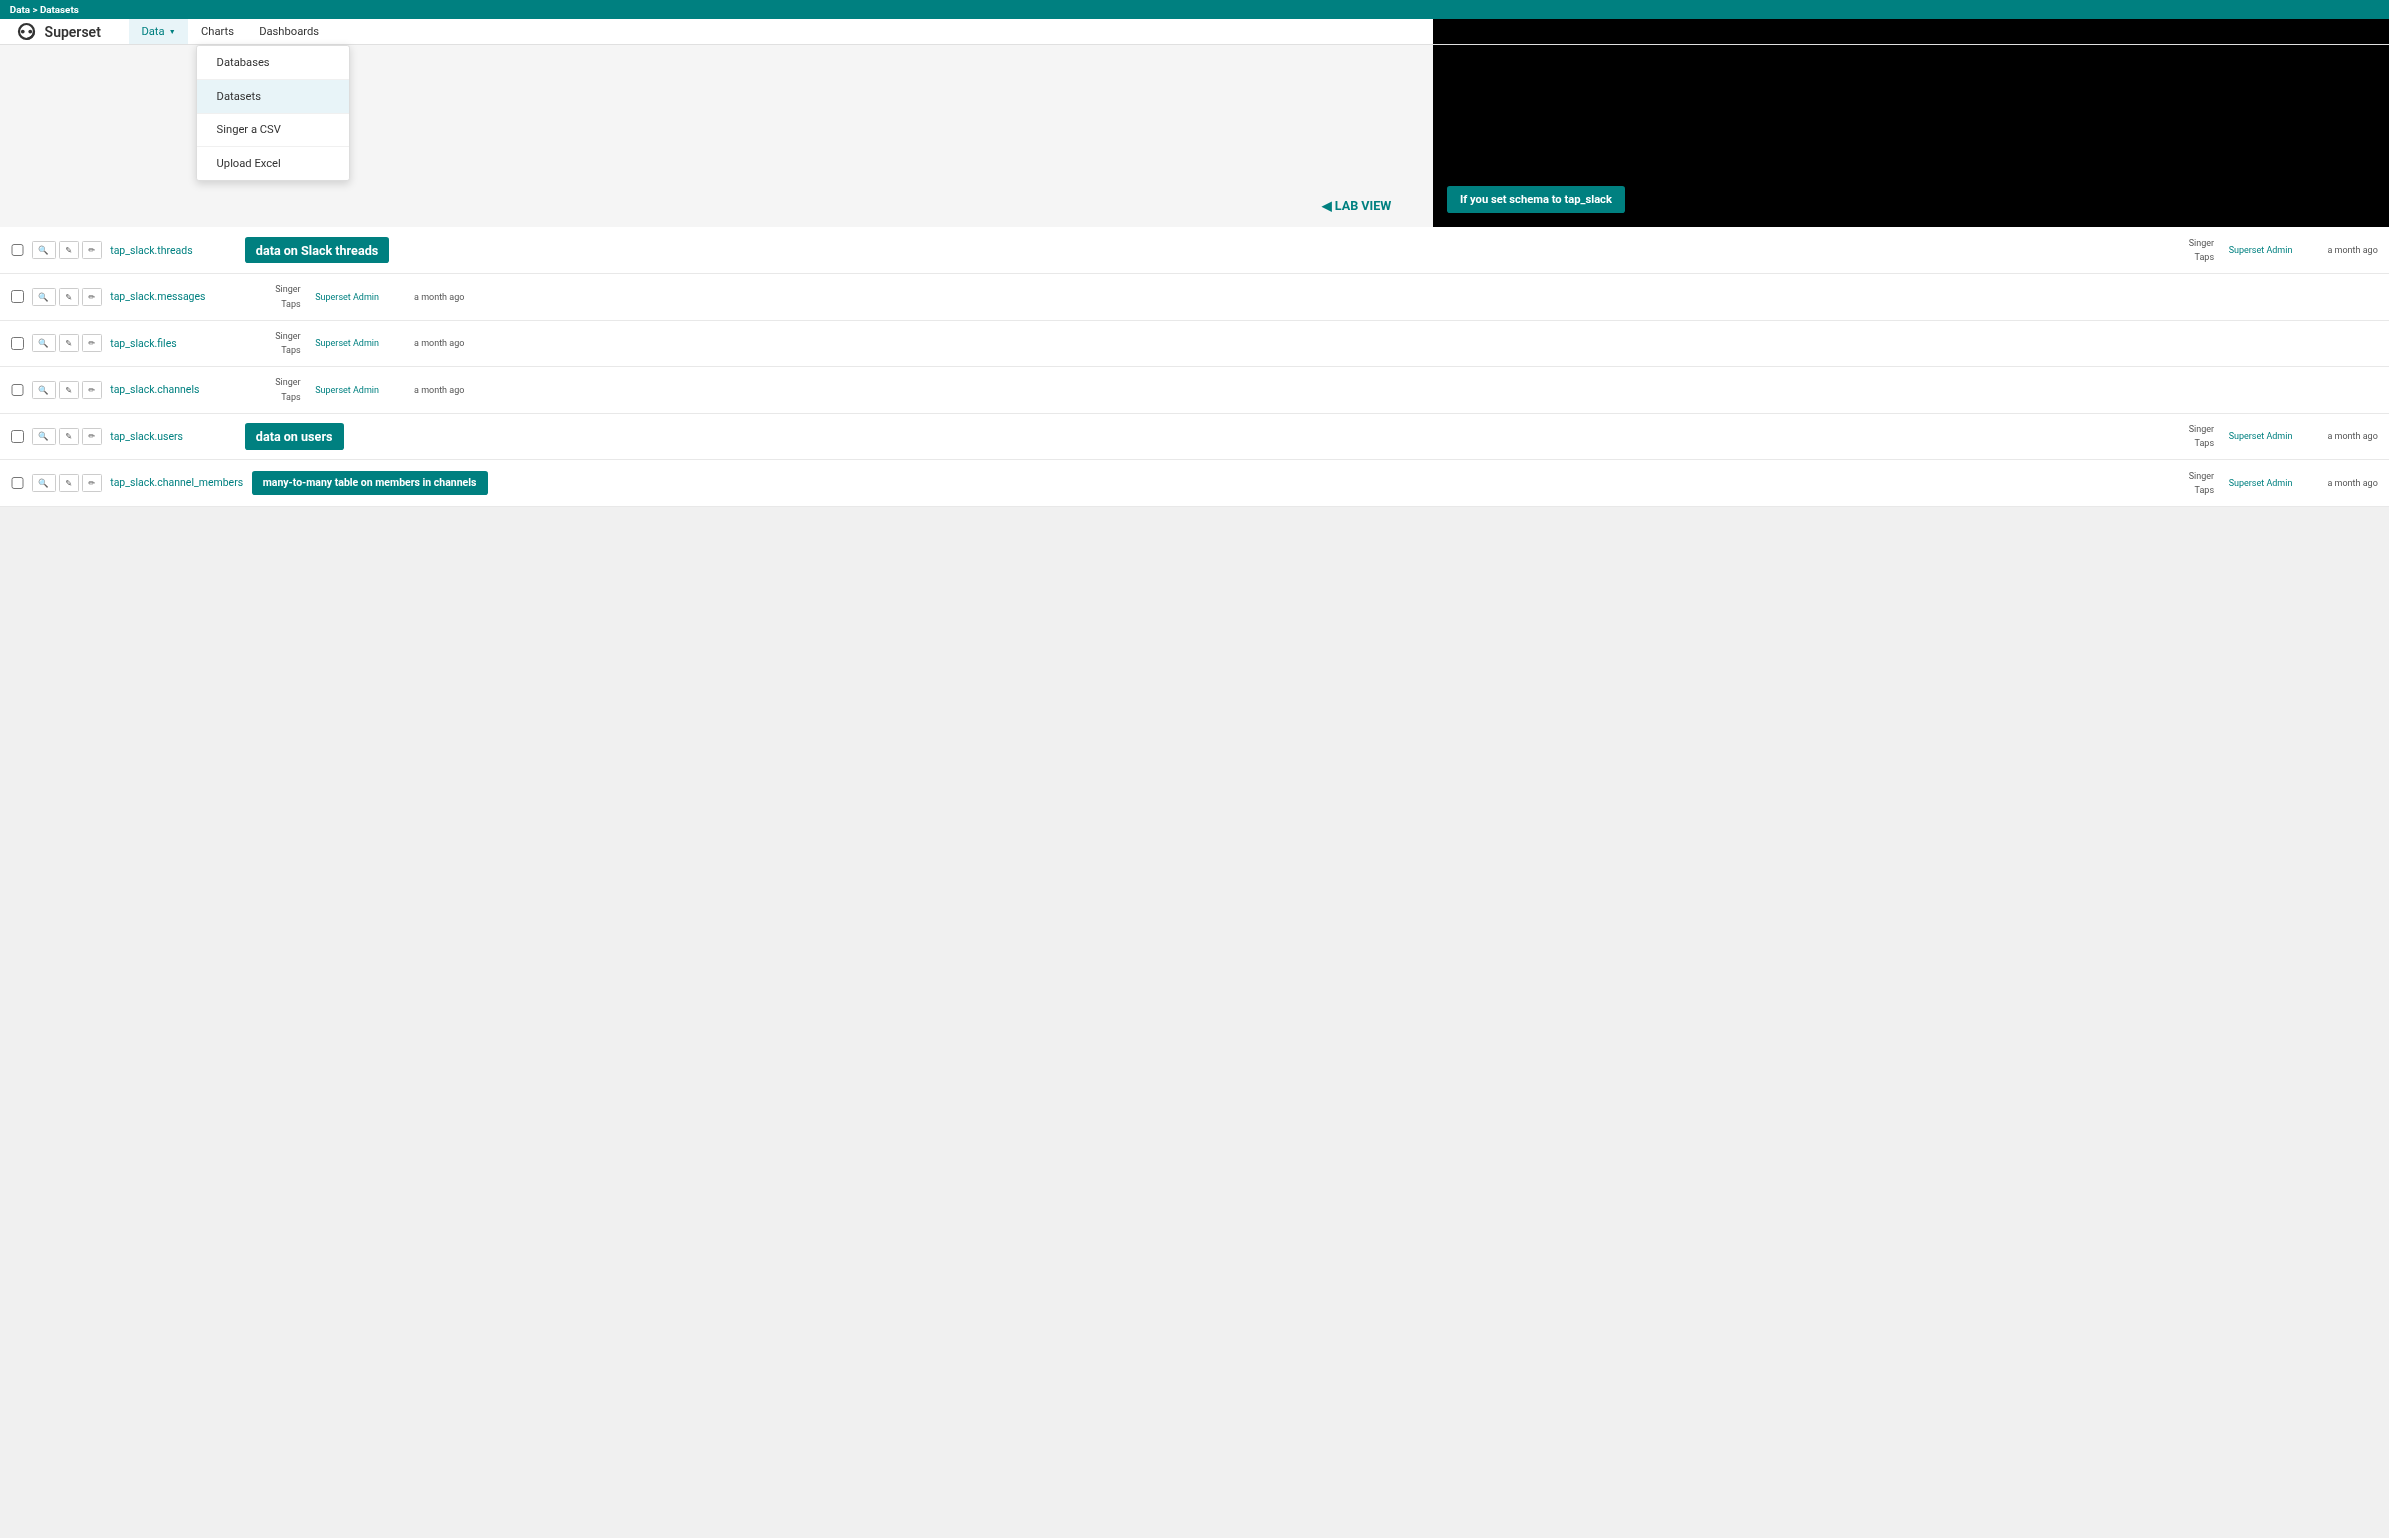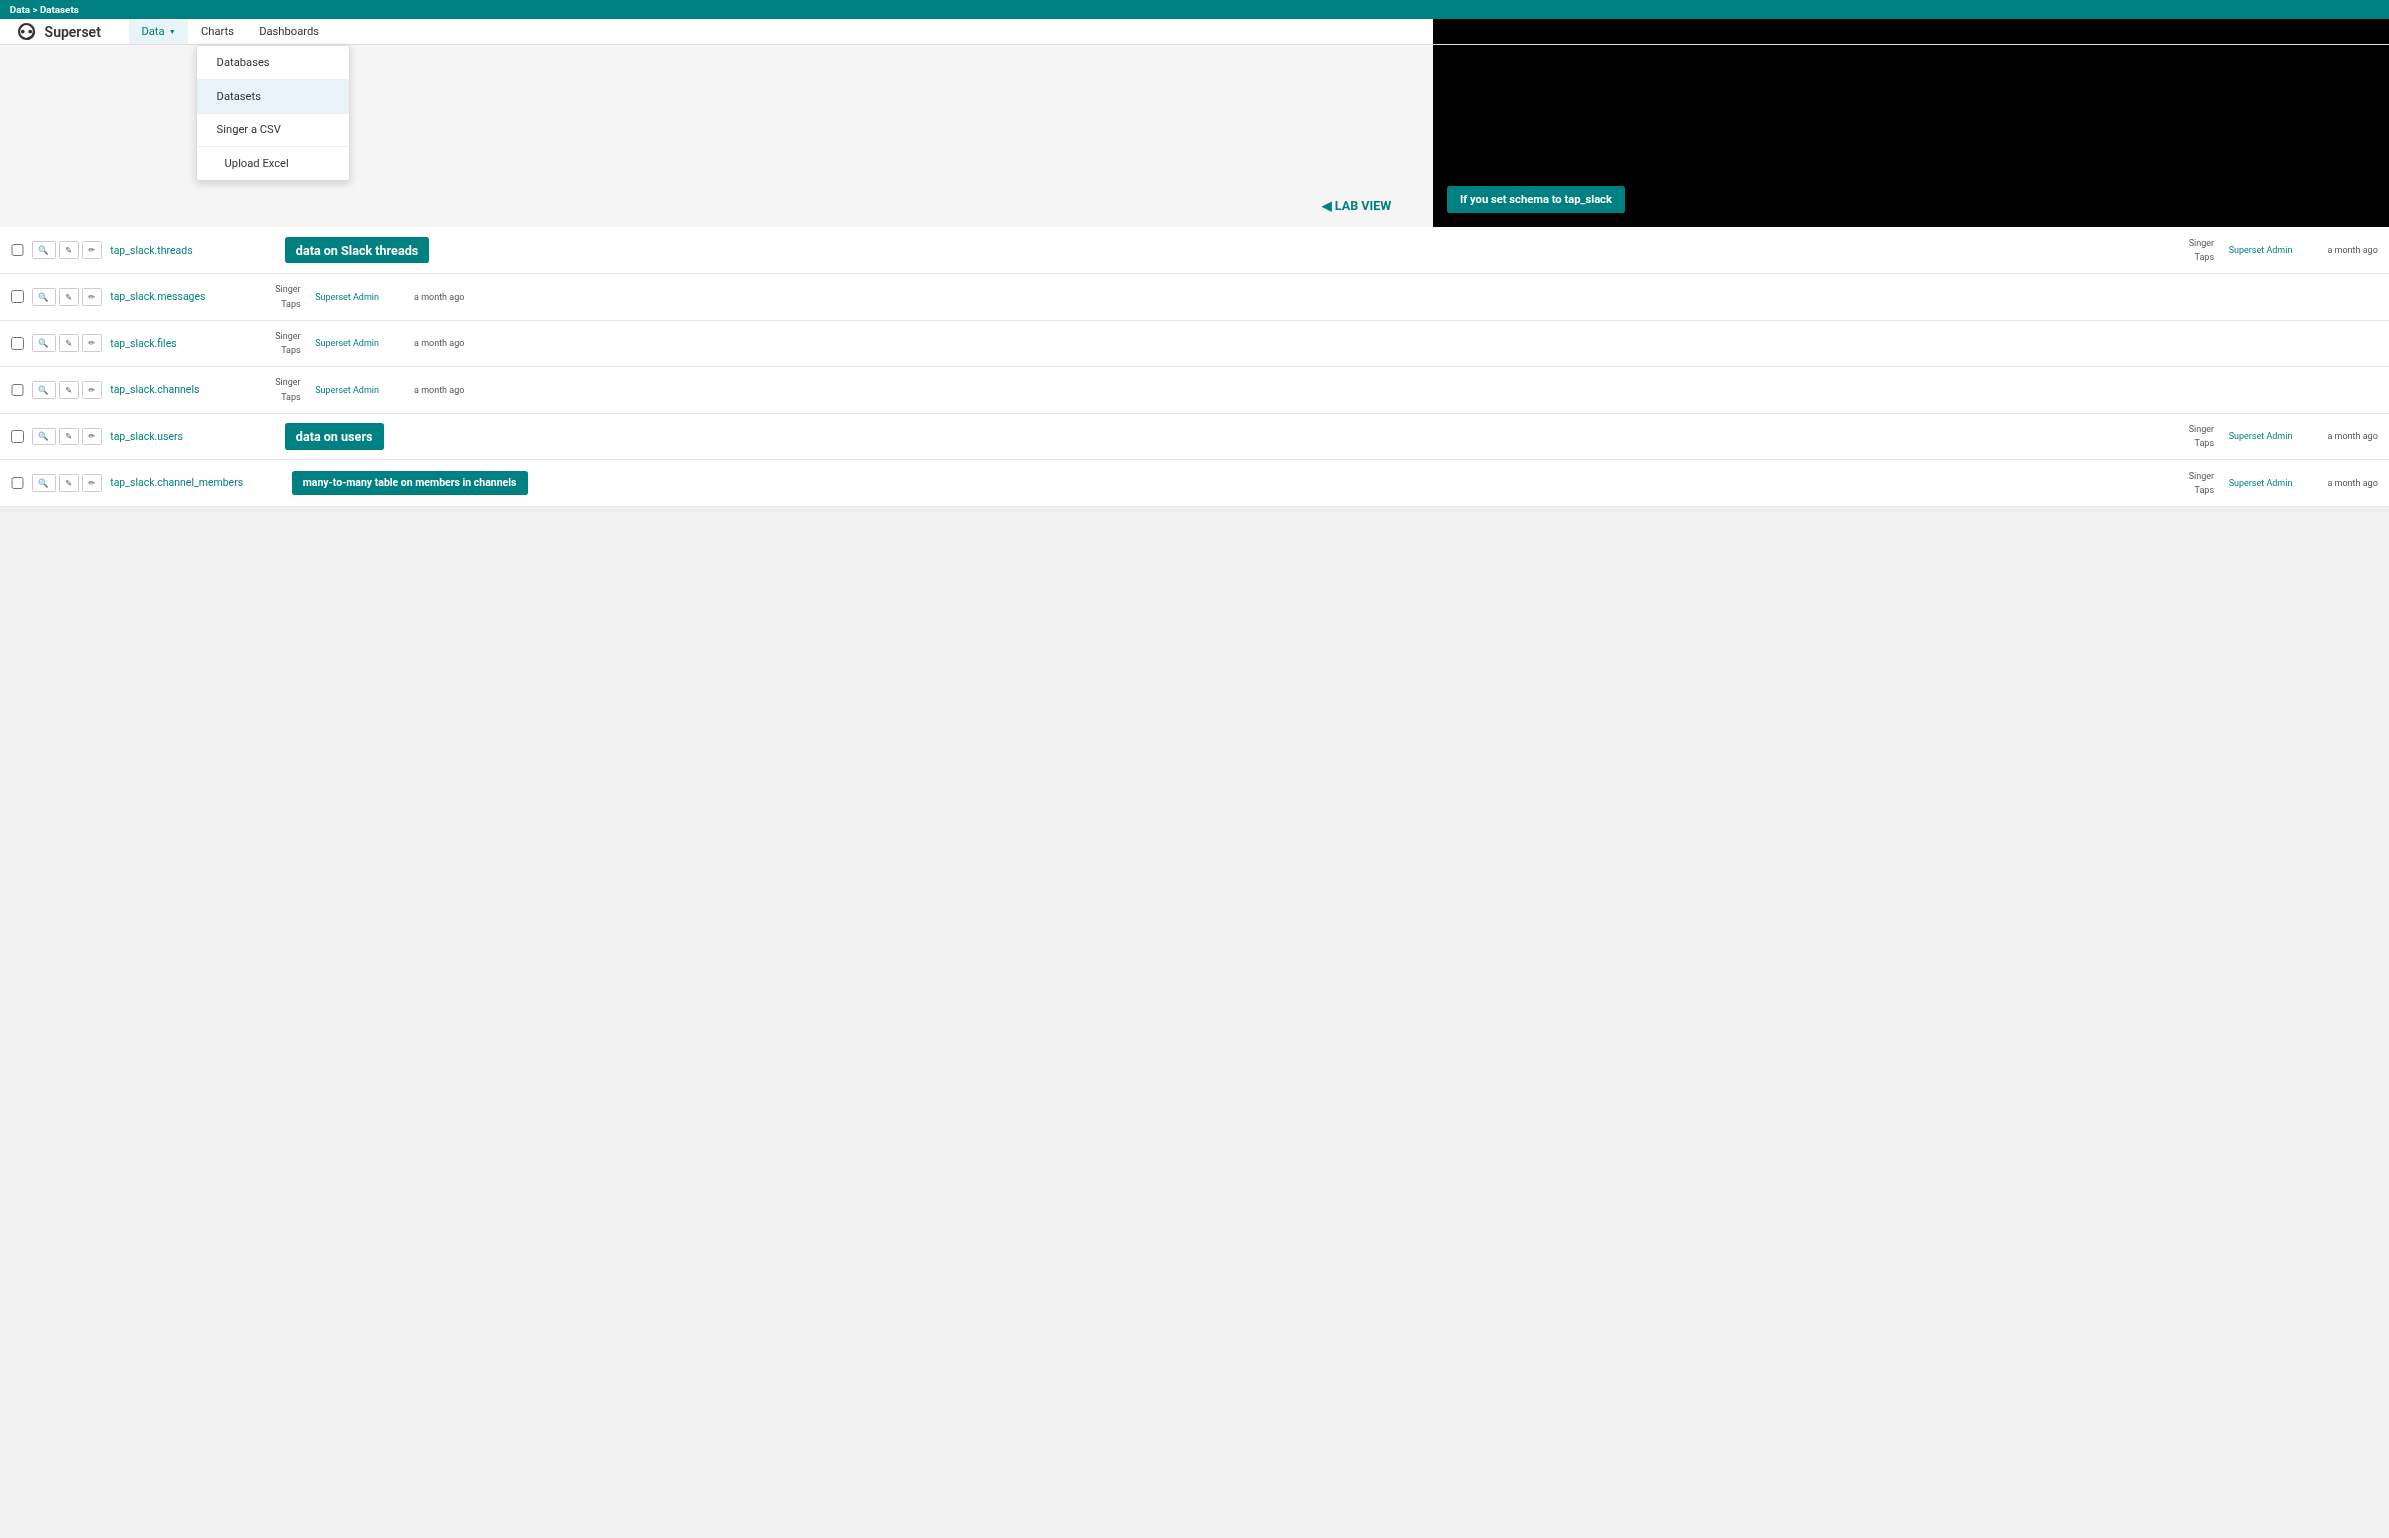--- a/index.html
+++ b/index.html
@@ -74,39 +74,37 @@
     .dropdown-item {
       padding: 9.8px 19.6px;
       font-size: 11.2px;
       color: #333;
       cursor: pointer;
       border-bottom: 0.7px solid #f0f0f0;
     }
 
     .dropdown-item:last-child {
       border-bottom: none;
-      margin-left: 8px;
     }
 
     .dropdown-item.highlighted {
       background: #e8f4f8;
       color: #333;
     }
 
     
     .annotation {
       background: #008080;
       color: white;
       font-weight: bold;
       font-size: 12.6px;
       padding: 5.6px 11.2px;
       border-radius: 2.8px;
       display: inline-block;
       white-space: nowrap;
-      margin-left: 40px;
     }
 
     
     .dataset-table {
       width: 100%;
       background: white;
     }
 
     .dataset-row {
       display: flex;

